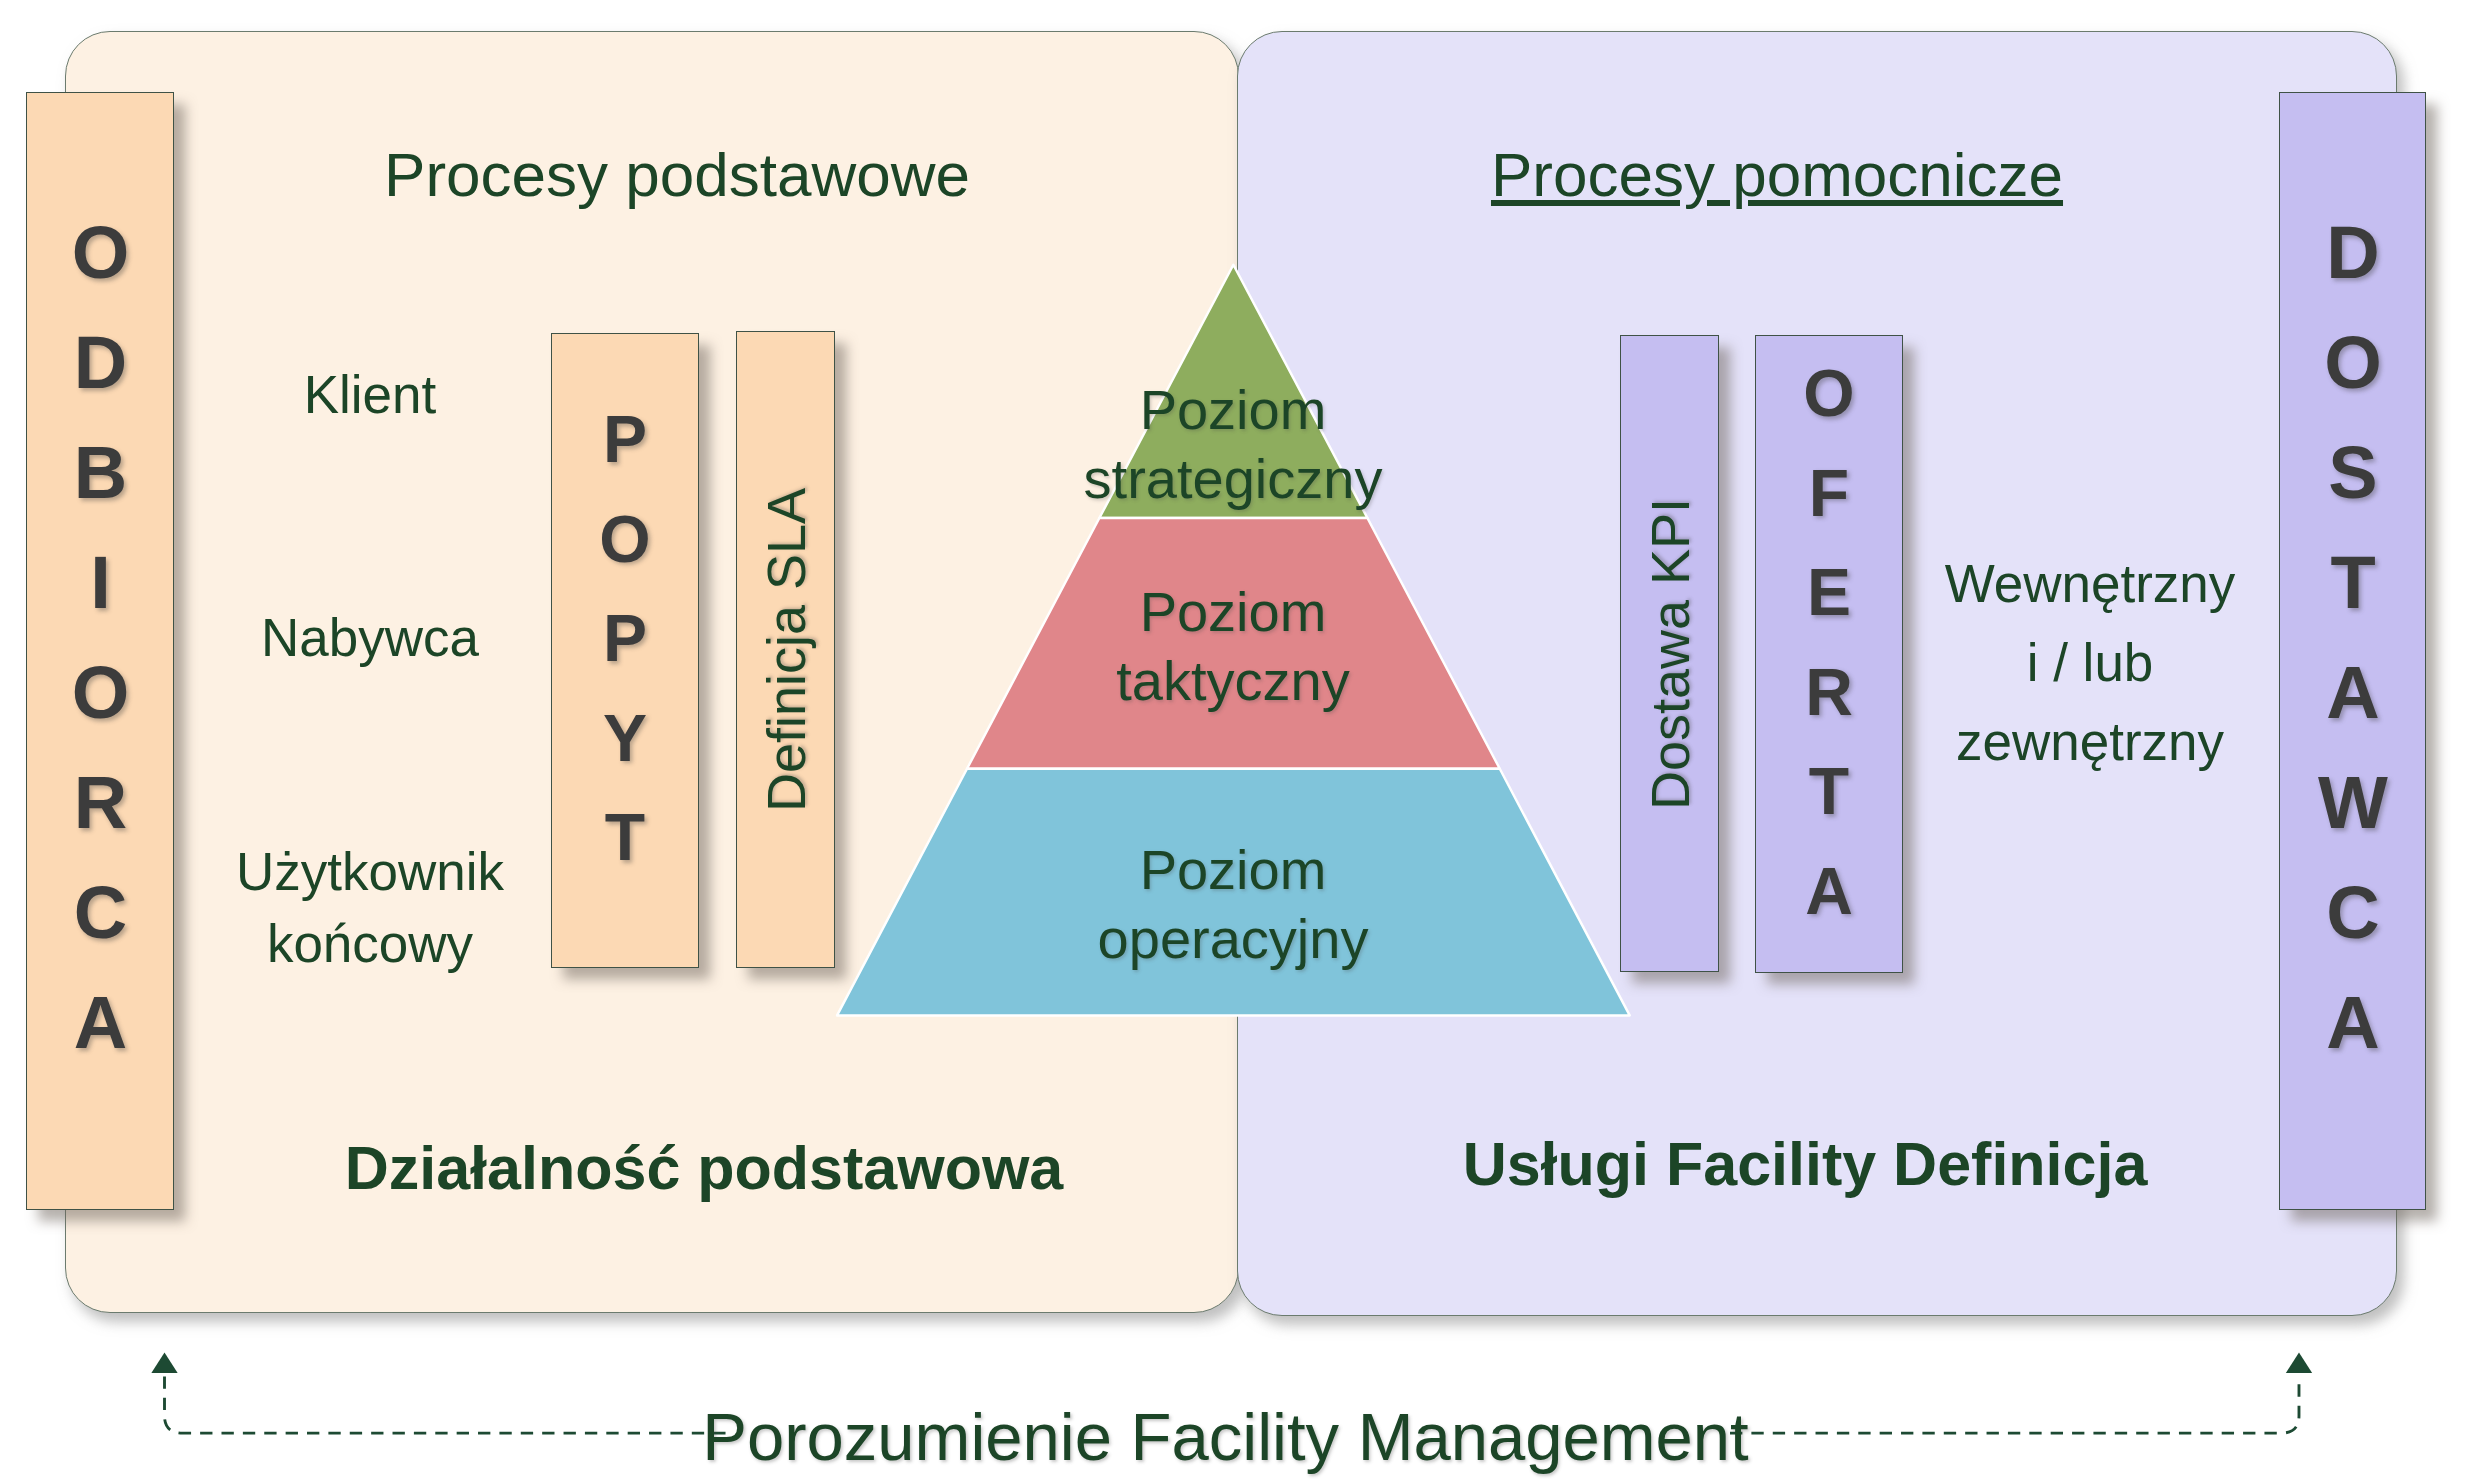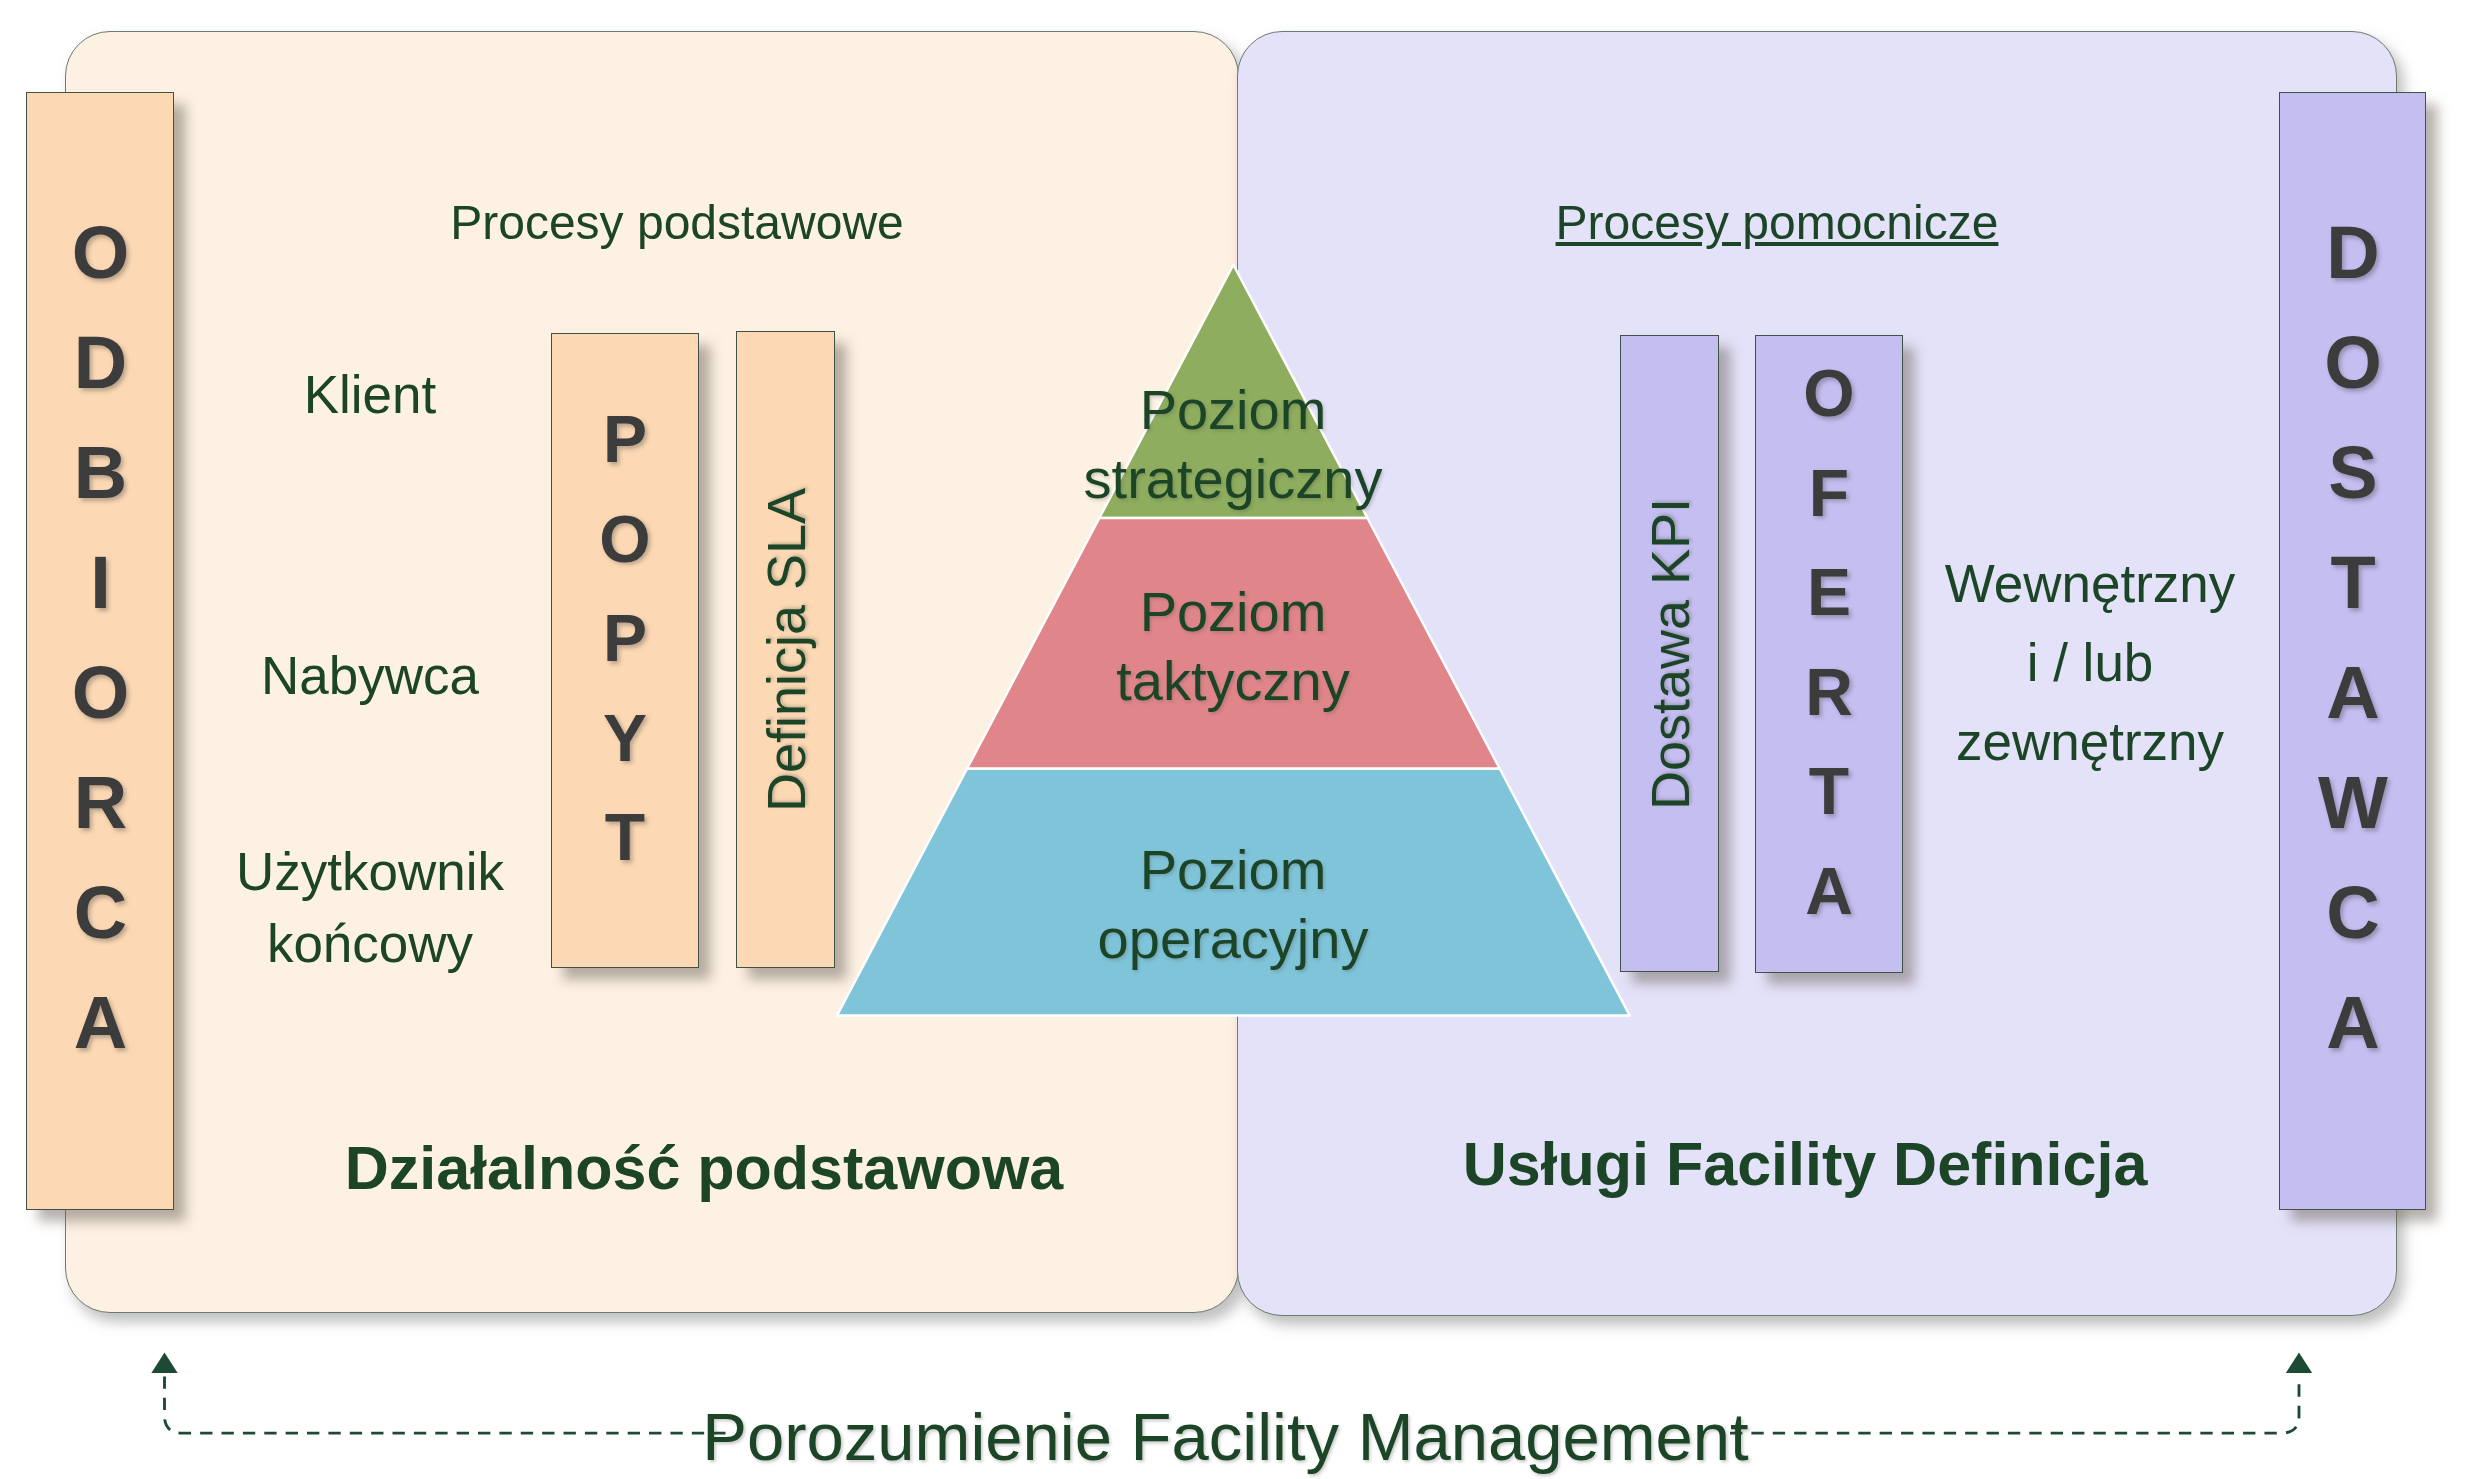--- a/index.html
+++ b/index.html
@@ -28,26 +28,26 @@
   .vtext{writing-mode:vertical-rl;text-orientation:upright;color:#3c3c3c;font-weight:bold;
          text-shadow:2.5px 2.5px 4.1px rgba(60,60,60,.35);line-height:1;}
   .vtext.big{font-size:74px;letter-spacing:27px;}
   .vtext.mid{font-size:66px;letter-spacing:25.5px;}
   
   .rot{position:absolute;left:50%;top:50%;transform:translate(-50%,-50%) rotate(-90deg);
        white-space:nowrap;color:#1c4527;font-size:54px;
        text-shadow:1.6px 1.6px 3.3px rgba(70,70,70,.3);}
   
   .tblock{position:absolute;z-index:4;color:#1c4527;text-align:center;}
-  .heading{font-size:48px;line-height:79px;margin-top:48px;}
+  .heading{font-size:62px;line-height:79px;}
   .h-left{left:266px;top:135px;width:822px;}
   .h-right{left:1366px;top:135px;width:822px;text-decoration:underline;}
   .role{font-size:53px;line-height:72px;left:107px;width:526px;}
   .r-klient{top:359px;}
-  .r-nabywca{top:602px;margin-top:38px;}
+  .r-nabywca{top:602px;}
   .r-user{top:812px;margin-top:24px;}
   .note{font-size:53px;line-height:79px;left:1802px;top:544px;width:576px;}
   .pyr-label{font-size:56px;line-height:69px;left:863px;width:740px;
              text-shadow:1.6px 1.6px 3.3px rgba(70,70,70,.25);}
   .p-strat{top:375px;}
   .p-takt{top:577px;}
   .p-oper{top:835px;}
   .footer{font-size:61px;line-height:72px;font-weight:bold;}
   .f-left{left:252px;top:1132px;width:904px;}
   .f-right{left:1353px;top:1128px;width:904px;}

